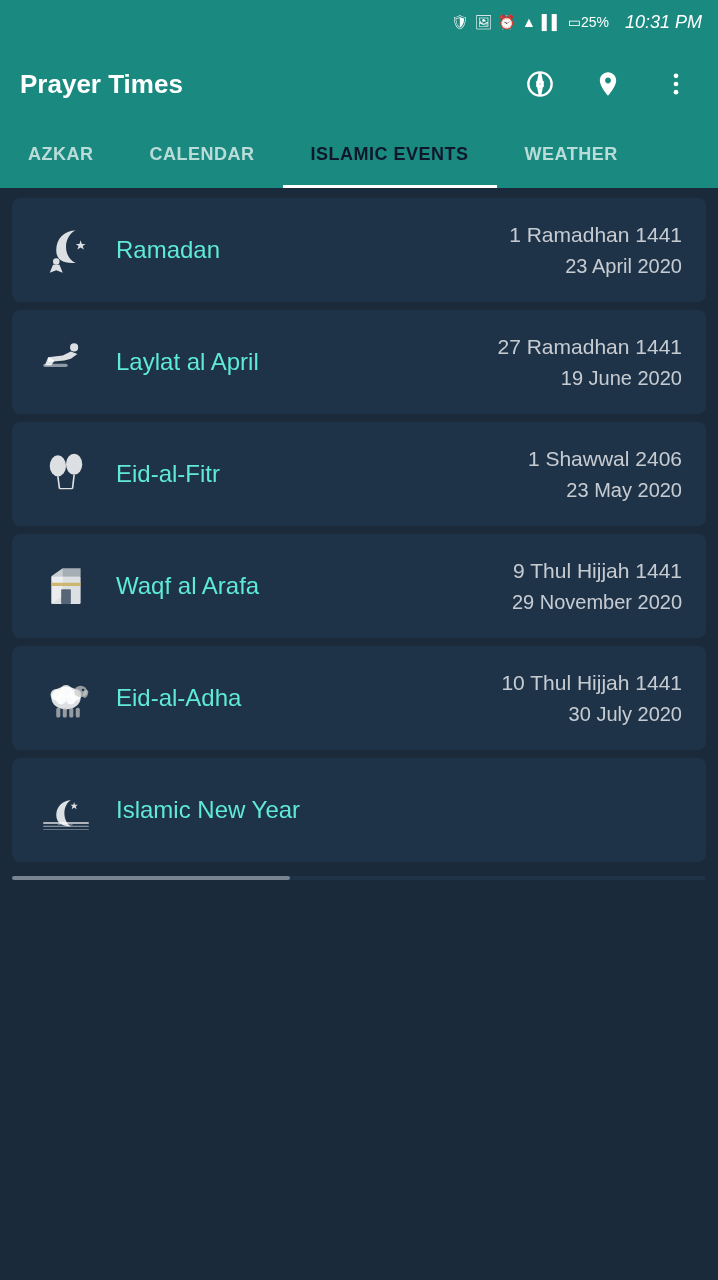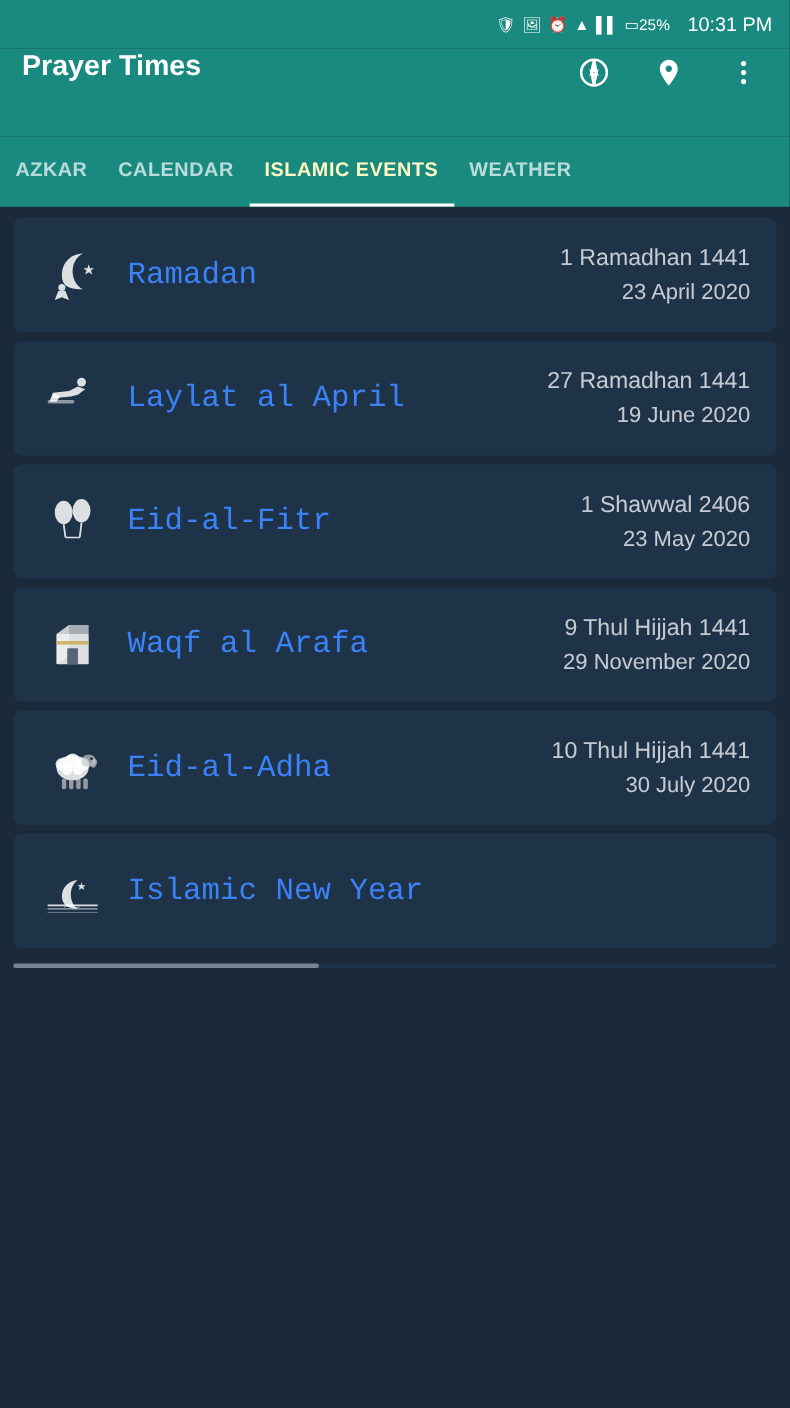--- a/index.html
+++ b/index.html
@@ -21,36 +21,38 @@
       align-items: center;
       justify-content: flex-end;
       padding: 0 16px;
       gap: 8px;
     }
     .status-bar .time {
       color: white;
       font-size: 18px;
       font-weight: 500;
       margin-left: 8px;
+      font-style: italic;
     }
     .status-icons {
       display: flex;
       align-items: center;
       gap: 6px;
     }
     .status-icons span {
       color: white;
       font-size: 14px;
     }
 
     
     .app-header {
       background: #1a8a80;
       height: 80px;
       display: flex;
+      align-items: center;
       padding: 0 20px;
       gap: 24px;
     }
     .app-title {
       color: white;
       font-size: 26px;
       font-weight: bold;
       flex: 1;
     }
     .header-icon {
@@ -70,31 +72,31 @@
       background: #1a8a80;
       display: flex;
       align-items: stretch;
       height: 64px;
       overflow-x: auto;
     }
     .tab {
       color: rgba(255,255,255,0.7);
       font-size: 18px;
       font-weight: 600;
-      padding: 0 14px;
+      padding: 0 28px;
       display: flex;
       align-items: center;
       white-space: nowrap;
       cursor: pointer;
       letter-spacing: 0.5px;
       text-transform: uppercase;
       border-bottom: 3px solid transparent;
     }
     .tab.active {
-      color: #fef9c3;
+      color: #0f172a;
       border-bottom: 3px solid white;
     }
 
     
     .events-list {
       padding: 10px 12px;
       display: flex;
       flex-direction: column;
       gap: 8px;
     }
@@ -118,25 +120,24 @@
       flex-shrink: 0;
     }
 
     .event-icon svg {
       width: 52px;
       height: 52px;
       fill: rgba(255,255,255,0.85);
     }
 
     .event-name {
-      color: #3b82f6;
-      font-size: 28px;
+      color: #5eead4;
+      font-size: 24px;
       font-weight: 500;
       flex: 1;
-      font-family: Liberation Mono, monospace;
     }
 
     .event-dates {
       text-align: right;
       flex-shrink: 0;
     }
     .event-hijri {
       color: rgba(255,255,255,0.75);
       font-size: 21px;
       margin-bottom: 8px;

